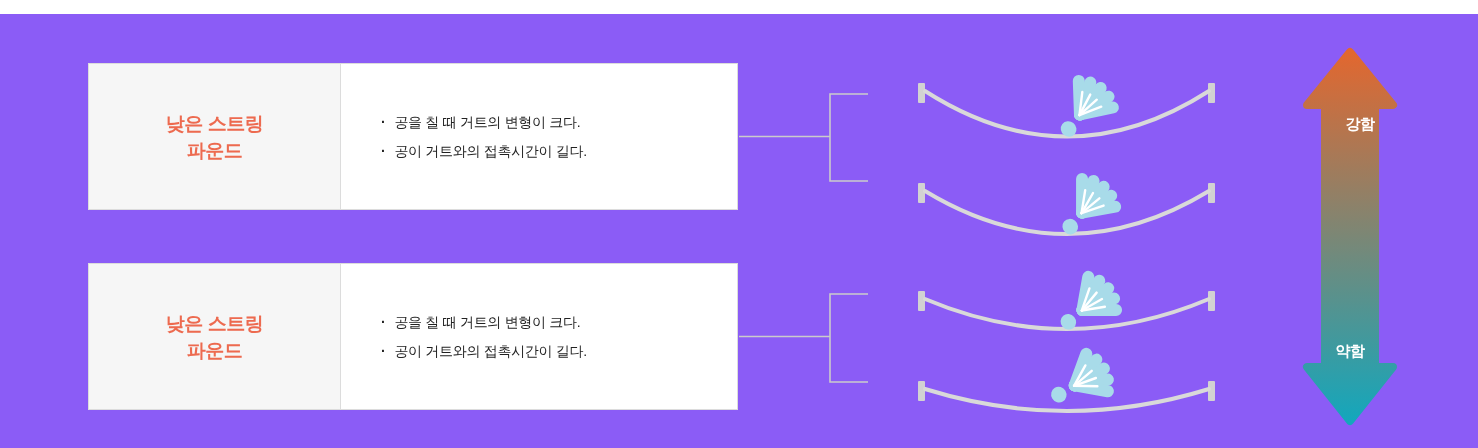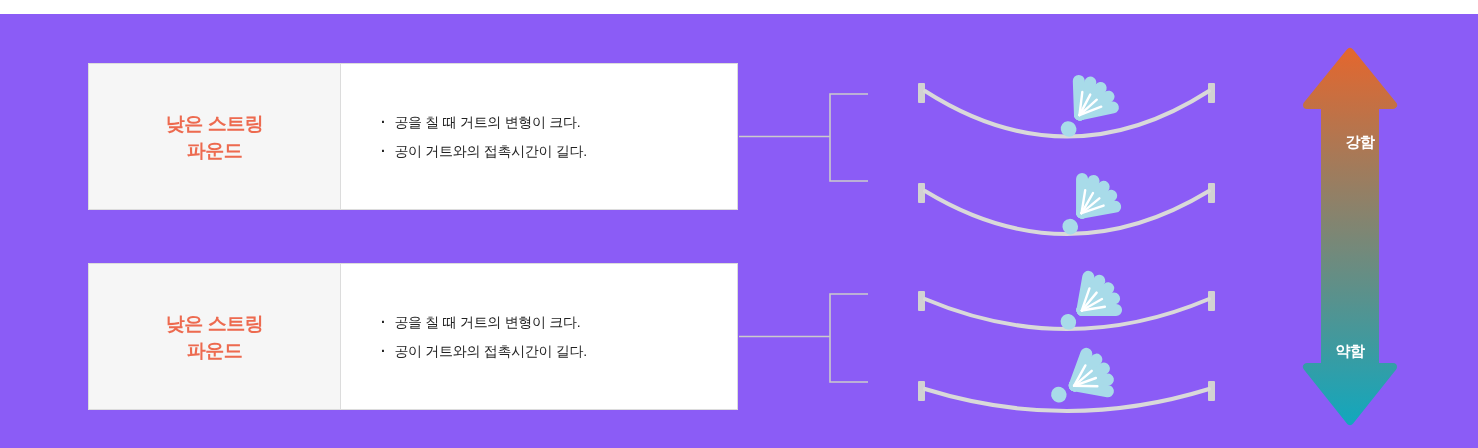--- a/index.html
+++ b/index.html
@@ -27,21 +27,21 @@
   .bullet-line{display:flex;align-items:baseline;gap:9px;font-size:14px;
         color:var(--body_text);letter-spacing:-0.3px;line-height:1.2;}
   .bullet-dot{font-weight:bold;font-size:14px;color:var(--body_text);}
 
   
   .diagram-layer{position:absolute;left:0;top:0;width:1478px;height:448px;z-index:1;}
 
   
   .scale-label{position:absolute;width:56px;left:1322px;text-align:center;
         color:var(--label_text);font-size:15px;font-weight:bold;letter-spacing:-0.5px;z-index:3;}
-  .scale-label.top{top:119px;padding-left:20px;} .scale-label.bottom{top:328px;font-family:Liberation Serif, serif;}
+  .scale-label.top{top:101px;padding-left:20px;} .scale-label.bottom{top:328px;font-family:Liberation Serif, serif;}
 </style>
 </head>
 <body>
 
 <div class="canvas">
 
   <div class="card c1">
     <div class="card-title-panel">
       <span>낮은 스트링</span>
       <span>파운드</span>

